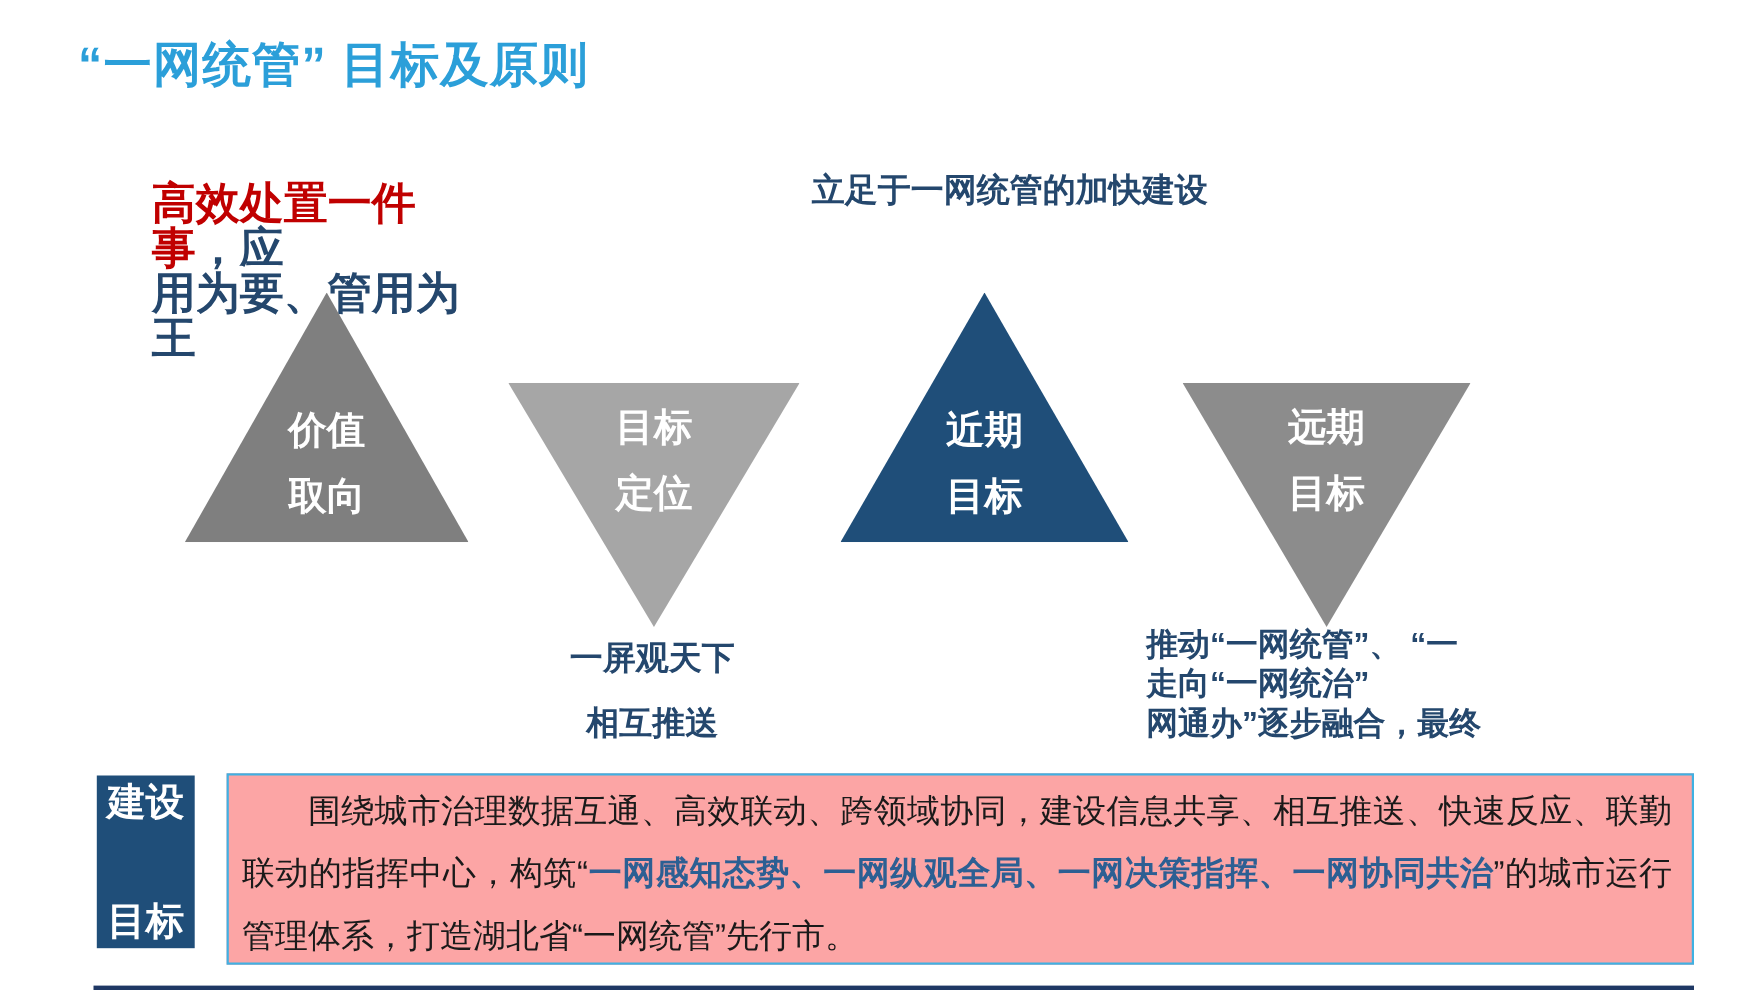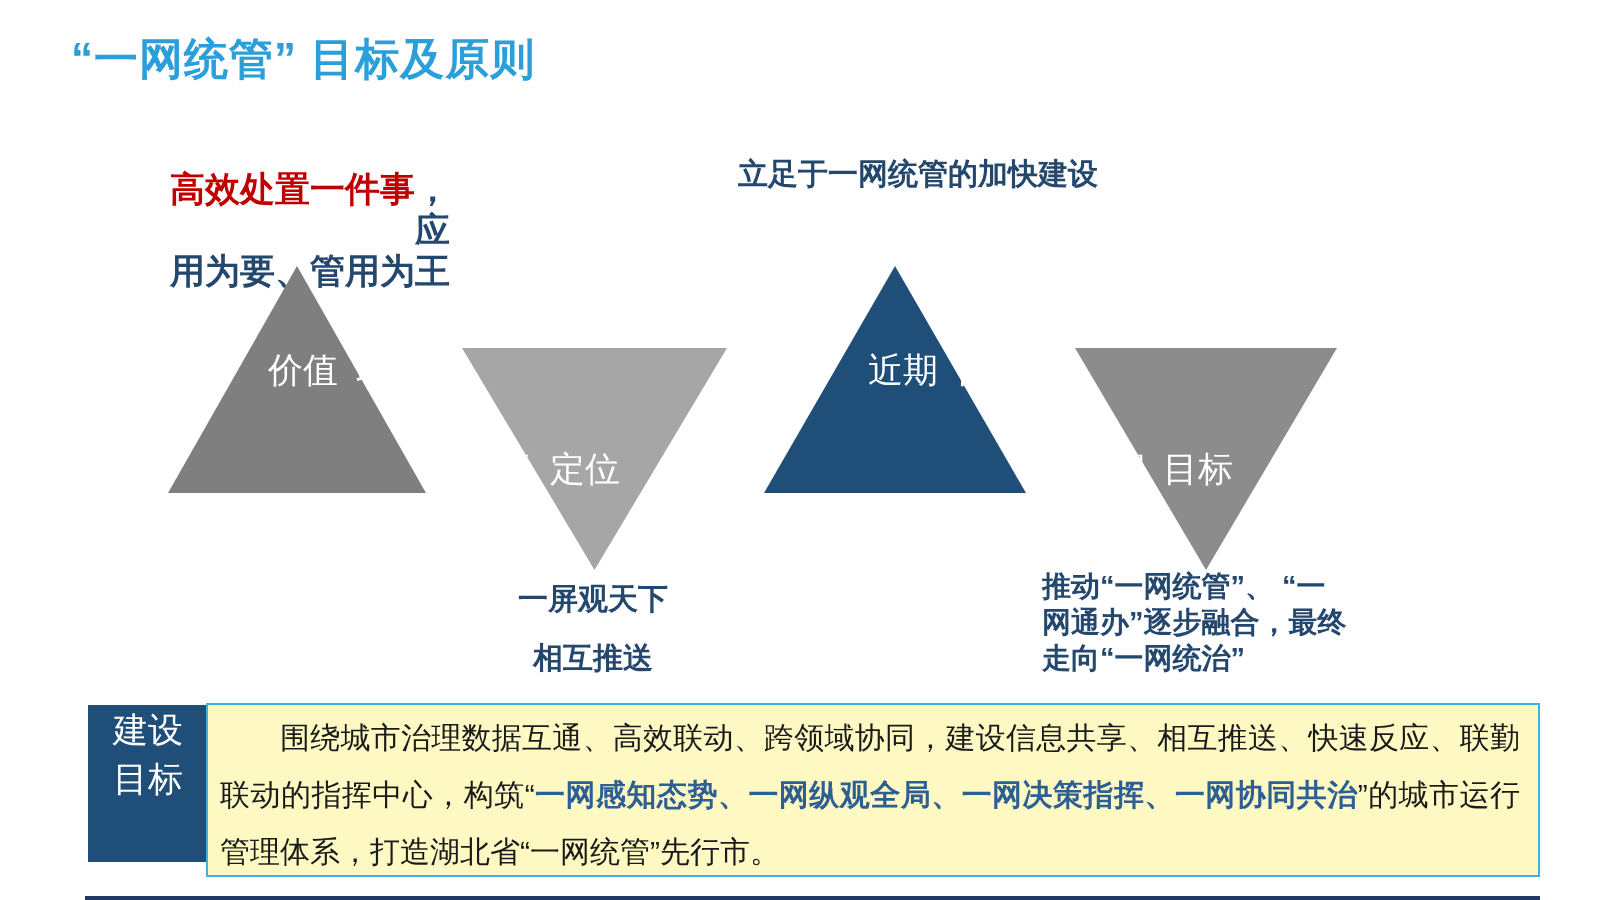--- a/index.html
+++ b/index.html
@@ -8,50 +8,50 @@
     font-family:"Liberation Sans","DejaVu Sans",sans-serif;
   }
   .abs{position:absolute;}
   
   .title{
     left:47px;top:30px;font-size:44px;font-weight:800;letter-spacing:1px;
     color:var(--title_blue);white-space:nowrap;margin-left:24px;
   }
   
   .note{font-weight:700;color:var(--navy_text);}
-  .note-value{left:138px;top:168px;width:312px;text-align:right;font-size:35px;line-height:41px;}
+  .note-value{left:138px;top:168px;width:312px;text-align:left;font-size:40px;line-height:41px;font-family:Liberation Mono, monospace;}
   .note-value .hl{color:var(--red_highlight);}
   .note-near{left:718px;top:153px;width:400px;text-align:center;font-size:30px;line-height:41px;}
   .note-screen{left:468px;top:583px;width:250px;text-align:center;font-size:30px;line-height:32px;}
   .note-screen .l1{margin-bottom:27px;}
   .note-far{left:1042px;top:568px;width:350px;text-align:left;font-size:29px;line-height:36px;}
   
   .tri{position:absolute;}
   .tri .shape{position:absolute;left:0;top:0;width:100%;height:100%;}
   .tri-up .shape{clip-path:polygon(50% 0,100% 100%,0 100%);}
   .tri-down .shape{clip-path:polygon(0 0,100% 0,50% 100%);}
   .tri-1 .shape{background:var(--tri_gray_dark);}
   .tri-2 .shape{background:var(--tri_gray_light);}
   .tri-3 .shape{background:var(--tri_blue);}
   .tri-4 .shape{background:var(--tri_gray_mid);}
   .tri .labels{
     position:absolute;left:0;top:0;width:100%;height:100%;
-    display:flex;flex-direction:row;align-items:center;
-    color:#fff;font-size:35px;font-weight:400;line-height:42px;
+    display:flex;flex-direction:column;align-items:center;
+    color:#fff;font-size:35px;font-weight:700;line-height:42px;
   }
   .tri-up .labels{justify-content:flex-end;padding-bottom:20px;box-sizing:border-box;gap:18px;}
   .tri-down .labels{justify-content:flex-start;padding-top:20px;box-sizing:border-box;gap:18px;}
   
   .goal-label{
-    left:88px;top:705px;width:120px;height:157px;background:var(--label_box_blue);
-    display:flex;flex-direction:column;align-items:center;justify-content:flex-start;
-    color:#fff;font-size:35px;font-weight:400;line-height:49px;
+    left:88px;top:705px;width:89px;height:157px;background:var(--label_box_blue);
+    display:flex;flex-direction:column;align-items:center;justify-content:space-between;
+    color:#fff;font-size:35px;font-weight:700;line-height:49px;
   }
   .goal-panel{
-    left:206px;top:703px;width:1334px;height:174px;background:#fef9c3;
+    left:206px;top:703px;width:1334px;height:174px;background:#fca5a5;
     border:2px solid var(--box_border_cyan);box-sizing:border-box;
   }
   .goal-text{
     position:absolute;left:12px;top:4px;width:1300px;
     font-size:30px;line-height:57px;color:var(--body_text);
     text-indent:60px;text-align:justify;
   }
   .goal-text .hl{color:var(--paragraph_highlight);font-weight:700;}
   .footer-bar{left:85px;top:896px;width:1455px;height:4px;background:var(--footer_bar);}
 </style>
@@ -103,22 +103,22 @@
     </div>
   </div>
 
   <div class="abs note note-screen">
     <div class="l1">一屏观天下</div>
     <div>相互推送</div>
   </div>
 
   <div class="abs note note-far">
     <div>推动“一网统管”、 “一</div>
+    <div>走向“一网统治”</div>
     <div>网通办”逐步融合，最终</div>
-    <div>走向“一网统治”</div>
   </div>
 
   <div class="abs goal-label">
     <div>建设</div>
     <div>目标</div>
   </div>
 
   <div class="abs goal-panel">
     <div class="goal-text">
       <span>围绕城市治理数据互通、高效联动、跨领域协同，建设信息共享、相互推送、快速反应、联勤联动的指挥中心，构筑“</span><span class="hl">一网感知态势、一网纵观全局、一网决策指挥、一网协同共治</span><span>”的城市运行管理体系，打造湖北省“一网统管”先行市。</span>

